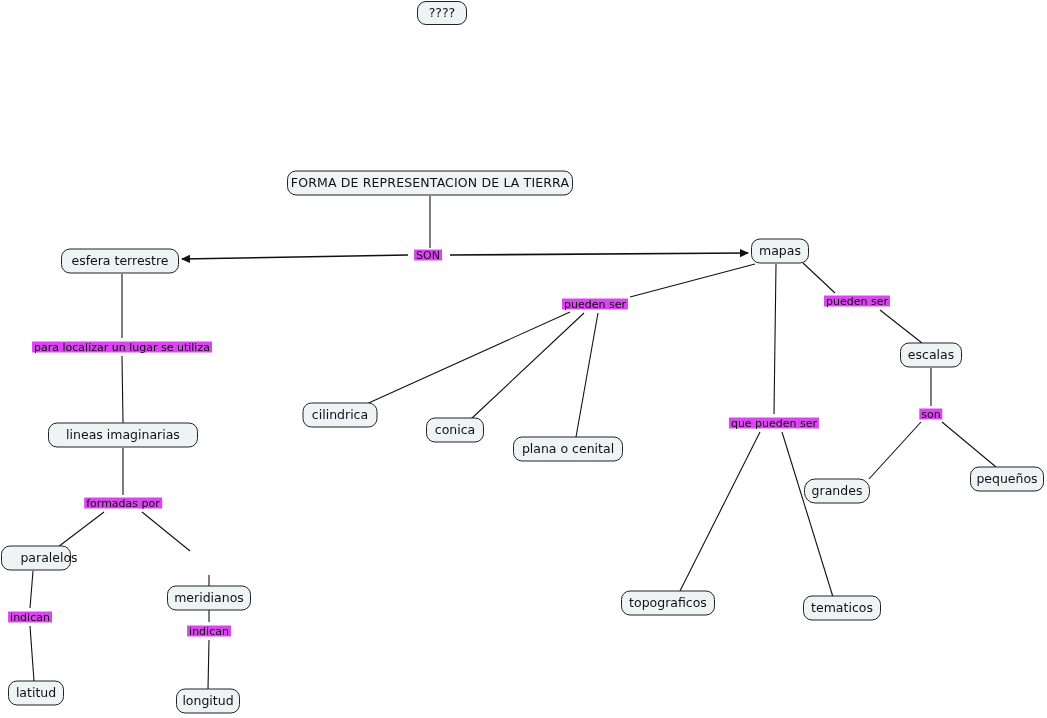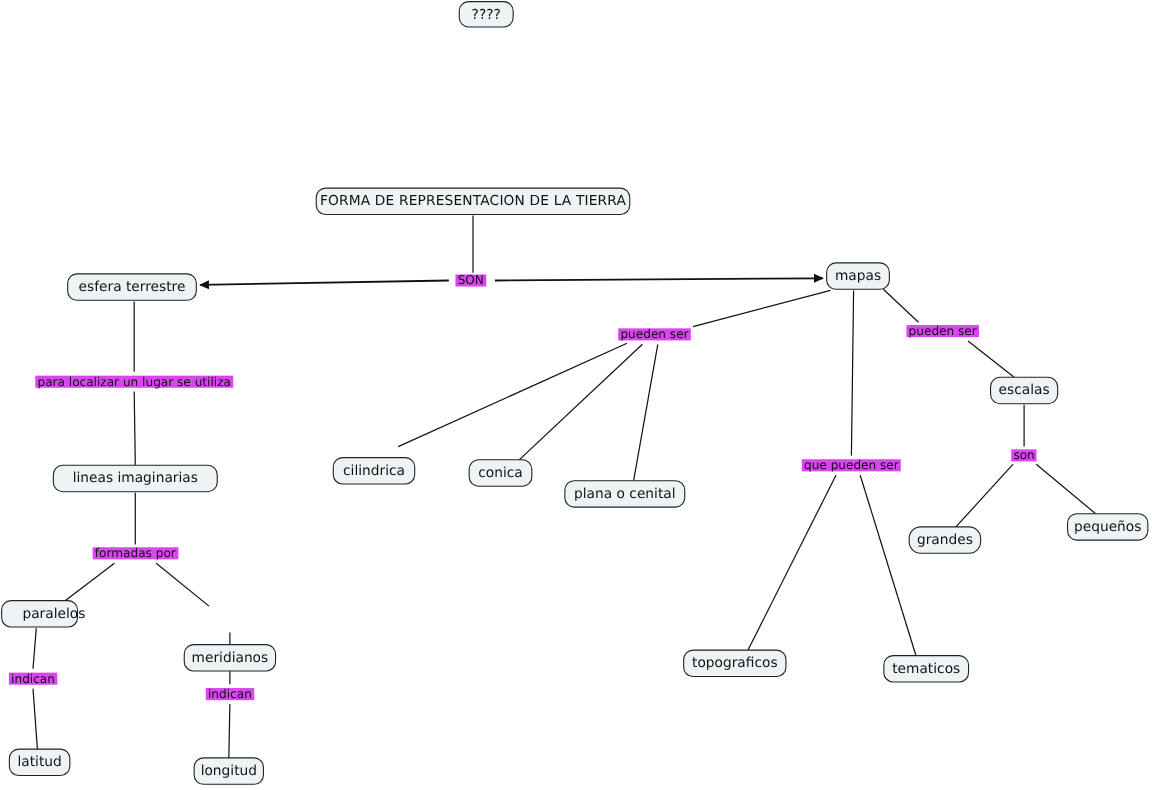--- a/index.html
+++ b/index.html
@@ -95,25 +95,25 @@
         <polyline points="921,422 869,479" fill="none" stroke="#111111" stroke-width="1.1"></polyline>
         <polyline points="942,422 996,467" fill="none" stroke="#111111" stroke-width="1.1"></polyline>
       </g>
   </svg>
   <div id="nodes-group">
       <div class="node" style="left: 442px; top: 13px; width: 50px; height: 24px;">????</div>
       <div class="node title-node" style="left: 430px; top: 183px; width: 286px; height: 25px;">FORMA DE REPRESENTACION DE LA TIERRA</div>
       <div class="node" style="left: 120px; top: 261px; width: 118px; height: 25px;">esfera terrestre</div>
       <div class="node" style="left: 780px; top: 251px; width: 58px; height: 25px;">mapas</div>
       <div class="node" style="left: 123px; top: 435px; width: 150px; height: 25px;">lineas imaginarias</div>
-      <div class="node" style="left: 340px; top: 415px; width: 75px; height: 25px; margin-top: 13px;">cilindrica</div>
+      <div class="node" style="left: 340px; top: 415px; width: 75px; height: 25px;">cilindrica</div>
       <div class="node" style="left: 455px; top: 430px; width: 58px; height: 25px;">conica</div>
       <div class="node" style="left: 568px; top: 449px; width: 110px; height: 25px;">plana o cenital</div>
       <div class="node" style="left: 931px; top: 355px; width: 62px; height: 25px;">escalas</div>
-      <div class="node" style="left: 859px; top: 491px; width: 66px; height: 25px; border-radius: 11px;">grandes</div>
+      <div class="node" style="left: 837px; top: 491px; width: 66px; height: 25px; border-radius: 11px;">grandes</div>
       <div class="node" style="left: 1007px; top: 479px; width: 74px; height: 25px;">pequeños</div>
       <div class="node" style="left: 668px; top: 603px; width: 94px; height: 25px;">topograficos</div>
       <div class="node" style="left: 842px; top: 608px; width: 78px; height: 25px;">tematicos</div>
       <div class="node" style="left: 36px; top: 558px; width: 70px; height: 25px; padding-left: 35px;">paralelos</div>
       <div class="node" style="left: 209px; top: 562px; width: 84px; height: 25px; margin-top: 36px;">meridianos</div>
       <div class="node" style="left: 36px; top: 693px; width: 56px; height: 25px;">latitud</div>
       <div class="node" style="left: 208px; top: 701px; width: 64px; height: 25px;">longitud</div>
     </div>
   <div id="labels-group">
       <div class="link-label" style="left: 428px; top: 255px;">SON</div>

